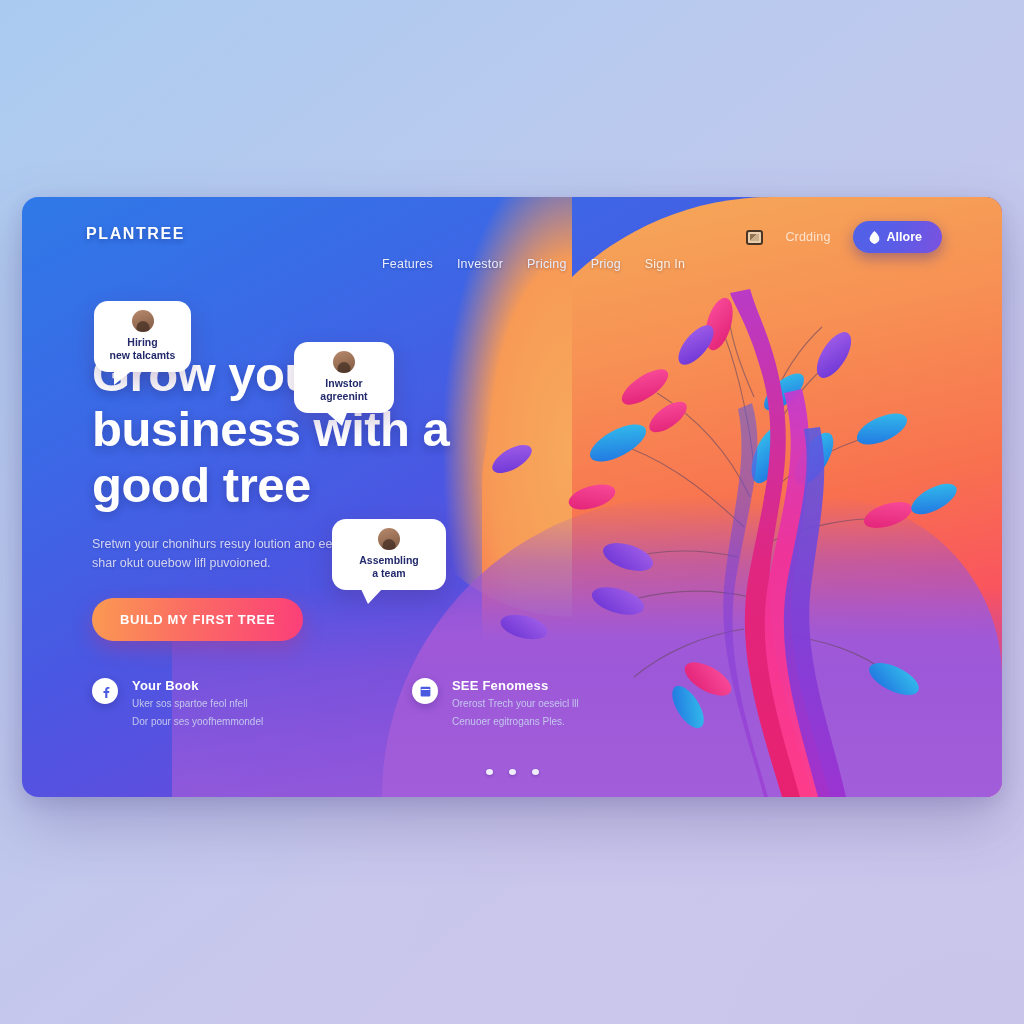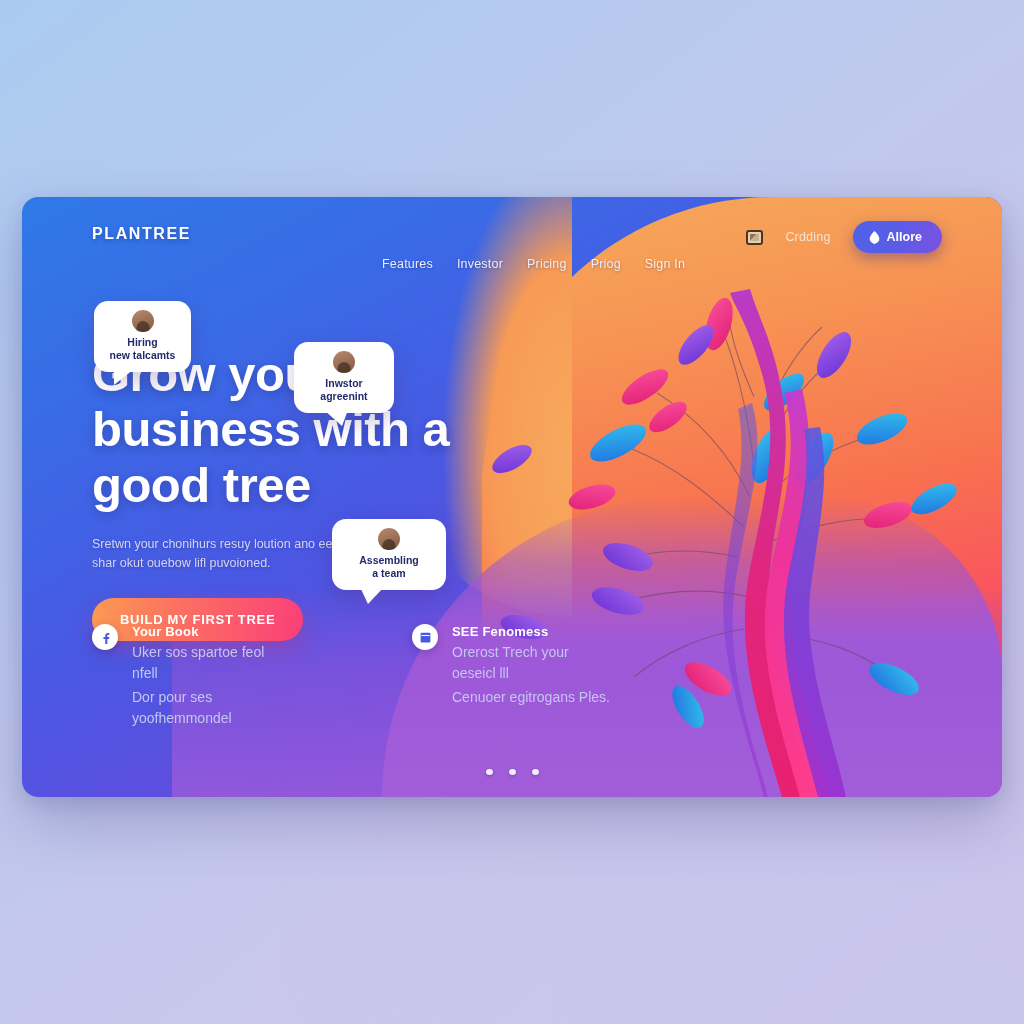--- a/index.html
+++ b/index.html
@@ -44,21 +44,21 @@
     border-radius:300px 180px 0 0;
   }
   .bg-lower2{
     position:absolute; left:150px; bottom:0; right:0; height:210px;
     background:linear-gradient(180deg, rgba(138,80,214,0) 0%, rgba(150,84,216,.5) 40%, rgba(160,92,218,.75) 100%);
   }
 
   
   .hdr{ position:absolute; left:0; right:0; top:22px; height:42px; z-index:20; }
   .logo{
-    position:absolute; left:70px; top:6px;
+    position:absolute; left:64px; top:6px;
     color:#fff; font-weight:bold; font-size:16px; letter-spacing:1.6px;
     text-shadow:0 2px 5px rgba(20,20,80,.35);
   }
   .nav{ position:absolute; left:360px; top:10px; display:flex; gap:24px;margin-top:28px; }
   .nav a{
     color:#e8ecfb; font-size:12.5px; text-decoration:none; letter-spacing:.2px;
     text-shadow:0 1px 3px rgba(20,20,80,.3);
   }
   .nav a.on-warm{ color:#fdf0e2; }
   .hdr-right{ position:absolute; right:60px; top:2px; display:flex; align-items:center; gap:22px; }
@@ -101,21 +101,21 @@
   
   .features{ position:absolute; left:70px; bottom:68px; display:flex; gap:120px; z-index:15; }
   .feat{ display:flex; gap:14px; width:200px; }
   .fic{
     width:26px; height:26px; border-radius:50%; background:#fff; flex:none;
     display:flex; align-items:center; justify-content:center;
     box-shadow:0 3px 8px rgba(30,20,90,.25);
   }
   .fic svg{ width:13px; height:13px; fill:#4a5ae0; }
   .ftitle{ color:#fff; font-size:13px; font-weight:bold; letter-spacing:.2px; }
-  .fline{ color:#c3c6ee; font-size:14px; line-height:1.5; margin-top:3px; }
+  .fline{ color:#c3c6ee; font-size:10px; line-height:1.5; margin-top:3px; }
 
   
   .dots{ position:absolute; left:0; right:0; bottom:22px; display:flex; justify-content:center; gap:16px; z-index:15; }
   .dot{ width:7px; height:6px; border-radius:50%; background:#f1eefb; box-shadow:0 1px 3px rgba(30,20,80,.3); cursor:pointer; }
 
   
   .art{ position:absolute; right:0; top:0; width:520px; height:600px; z-index:10; }
   .art svg{ position:absolute; inset:0; width:100%; height:100%; }
 
   

